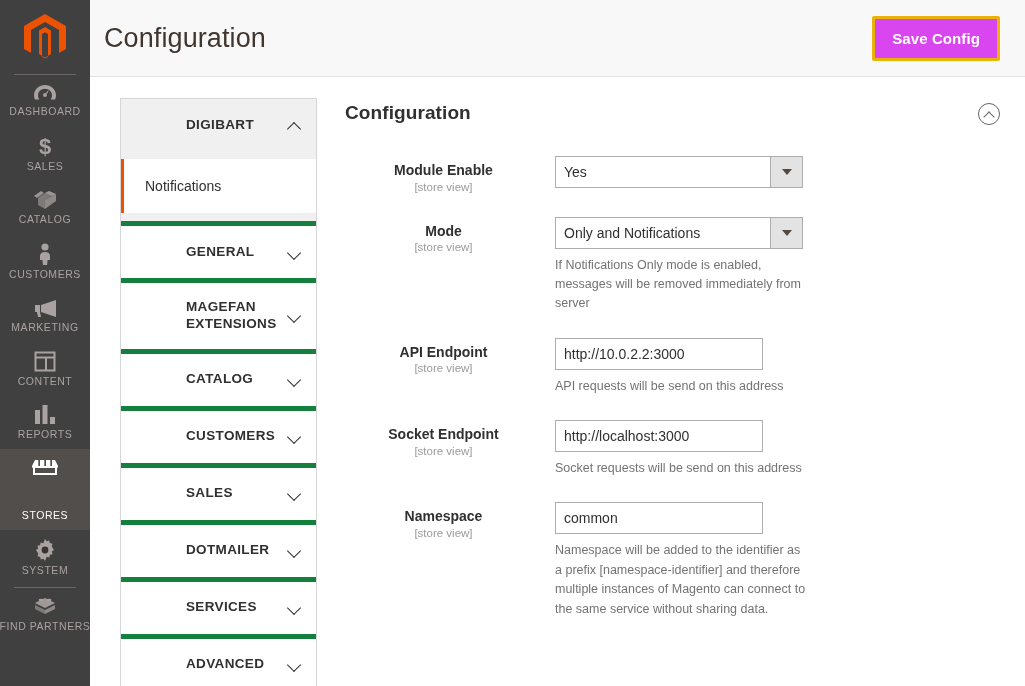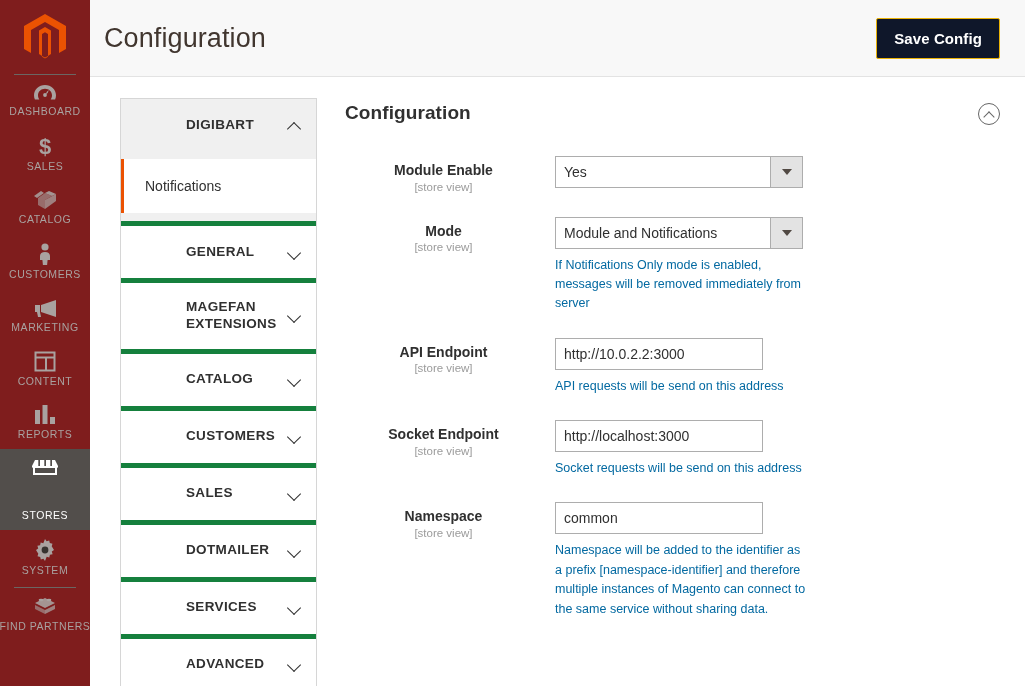--- a/index.html
+++ b/index.html
@@ -10,21 +10,21 @@
     background: #ffffff;
     font-family: "Liberation Sans", sans-serif;
     -webkit-font-smoothing: antialiased;
   }
 
   #app { position: relative; width: 1025px; height: 686px; display: flex; }
 
   
   .admin-nav {
     width: 90px; height: 686px;
-    background: #7f1d1d;
+    background: #404040;
     flex: 0 0 90px;
     position: relative;
     overflow: hidden;
   }
   .logo-wrap {
     height: 74px;
     display: flex; align-items: center; justify-content: center;
   }
   .m-logo { width: 44px; height: 46px; display: block; }
 
@@ -66,22 +66,22 @@
     display: flex; align-items: center;
     padding: 0 25px 0 14px;
   }
   .page-title {
     font-size: 27px; font-weight: 400; color: #41362f;
     letter-spacing: .1px;
     flex: 1 1 auto;
     font-family: "Liberation Sans", sans-serif;
   }
   .save-btn {
-    background: #0f172a;
-    border: 1px solid #eab308;
+    background: #d946ef;
+    border: 3px solid #eab308;
     color: #ffffff;
     font-size: 15px; font-weight: 700;
     padding: 12px 17px;
     border-radius: 2px;
     cursor: pointer;
     letter-spacing: .1px;
     font-family: "Liberation Sans", sans-serif;
     line-height: 1;
   }
 
@@ -217,21 +217,21 @@
     width: 208px; height: 32px;
     border: 1px solid #adadad;
     background: #ffffff;
     font-size: 14px; color: #303030;
     padding: 0 8px;
     font-family: "Liberation Sans", sans-serif;
     border-radius: 0;
   }
 
   .hint {
-    font-size: 12.5px; color: #0369a1;
+    font-size: 12.5px; color: #737373;
     line-height: 1.55;
     margin-top: 7px;
     max-width: 248px;
     font-family: "Liberation Sans", sans-serif;
   }
   .hint.wide { max-width: 252px; }
 </style>
 </head>
 <body>
 
@@ -467,21 +467,21 @@
             </div>
           </div>
 
           <div class="field-row">
             <div class="field-label">
               <span class="name">Mode</span>
               <span class="scope">[store view]</span>
             </div>
             <div class="field-ctrl">
               <div class="sel-wrap">
-                <span class="val">Module and Notifications</span>
+                <span class="val">Only and Notifications</span>
                 <span class="sel-btn"></span>
               </div>
               <div class="hint">If Notifications Only mode is enabled, messages will be removed immediately from server</div>
             </div>
           </div>
 
           <div class="field-row">
             <div class="field-label">
               <span class="name">API Endpoint</span>
               <span class="scope">[store view]</span>

